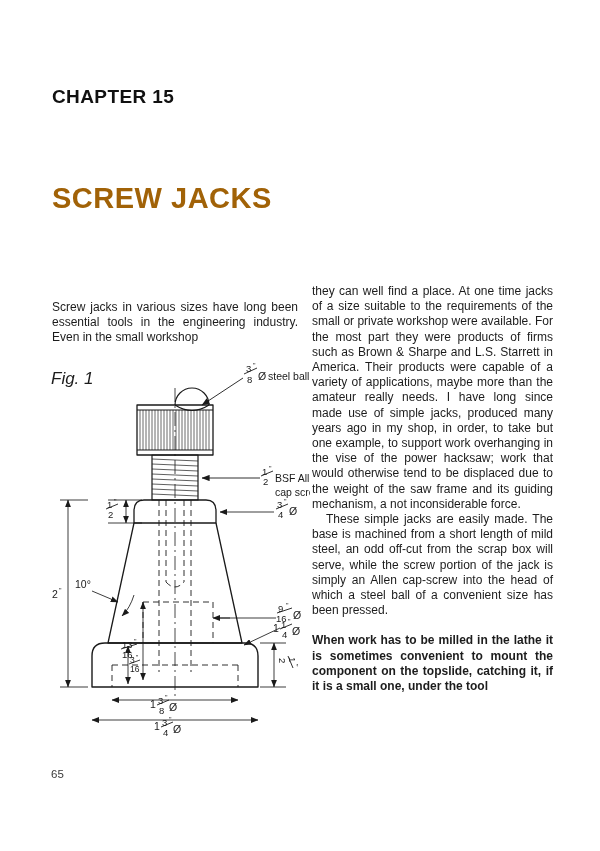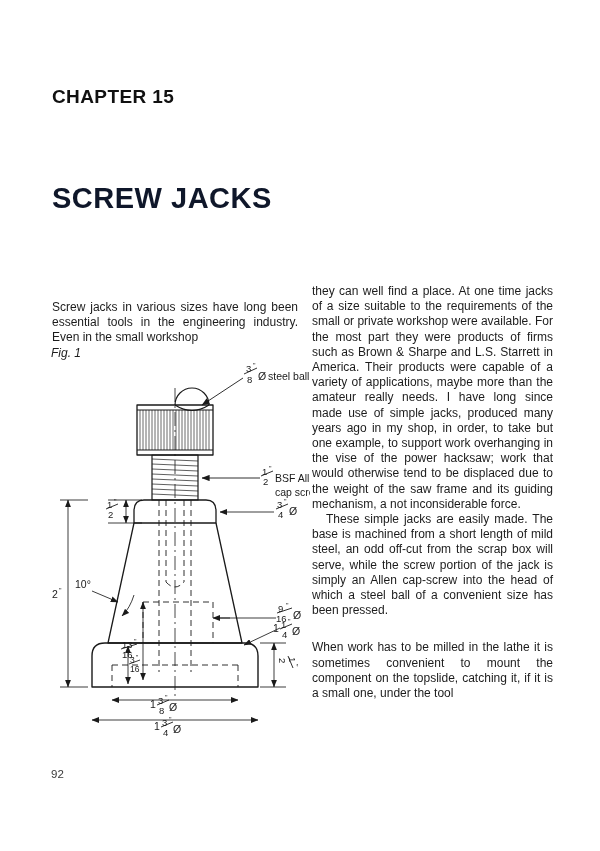--- a/index.html
+++ b/index.html
@@ -27,51 +27,51 @@
     letter-spacing: 0.4px;
     color: #111;
   }
   .chapter-title {
     position: absolute;
     left: 52px;
     top: 182px;
     font-size: 29px;
     font-weight: bold;
     letter-spacing: 0.5px;
-    color: #0f172a;
+    color: #a16207;
   }
 
   
   .col {
     position: absolute;
     font-size: 12px;
     line-height: 15.2px;
     text-align: justify;
     color: #1c1c1c;
   }
   .col p { margin: 0; }
   .col p.indent { text-indent: 14px; }
-  .col p.gap { margin-top: 22px; }
+  .col p.gap { margin-top: 15px; font-weight: bold; }
 
   .col-left {
     left: 52px;
     top: 300px;
     width: 246px;
   }
   .col-right {
     left: 312px;
     top: 284px;
     width: 241px;
   }
 
   .fig-label {
     position: absolute;
     left: 51px;
-    top: 346px;
-    font-size: 12px;
+    top: 369px;
+    font-size: 17px;
     font-style: italic;
     color: #1c1c1c;
   }
 
   
   .drawing {
     position: absolute;
     left: 30px;
     top: 360px;
     width: 280px;
@@ -358,15 +358,15 @@
           <text x="132" y="366" font-size="9.5">3</text>
           <text x="139" y="362" font-size="7">"</text>
           <line x1="131" y1="367" x2="143" y2="362" stroke="#1a1a1a" stroke-width="0.9"></line>
           <text x="133" y="376" font-size="9.5">4</text>
           <text x="143" y="373" font-size="10.5">Ø</text>
         </g>
       </g>
     </svg>
   </div>
 
-  <div class="page-number">92</div>
+  <div class="page-number">65</div>
 
 </div>
 
 </body></html>

